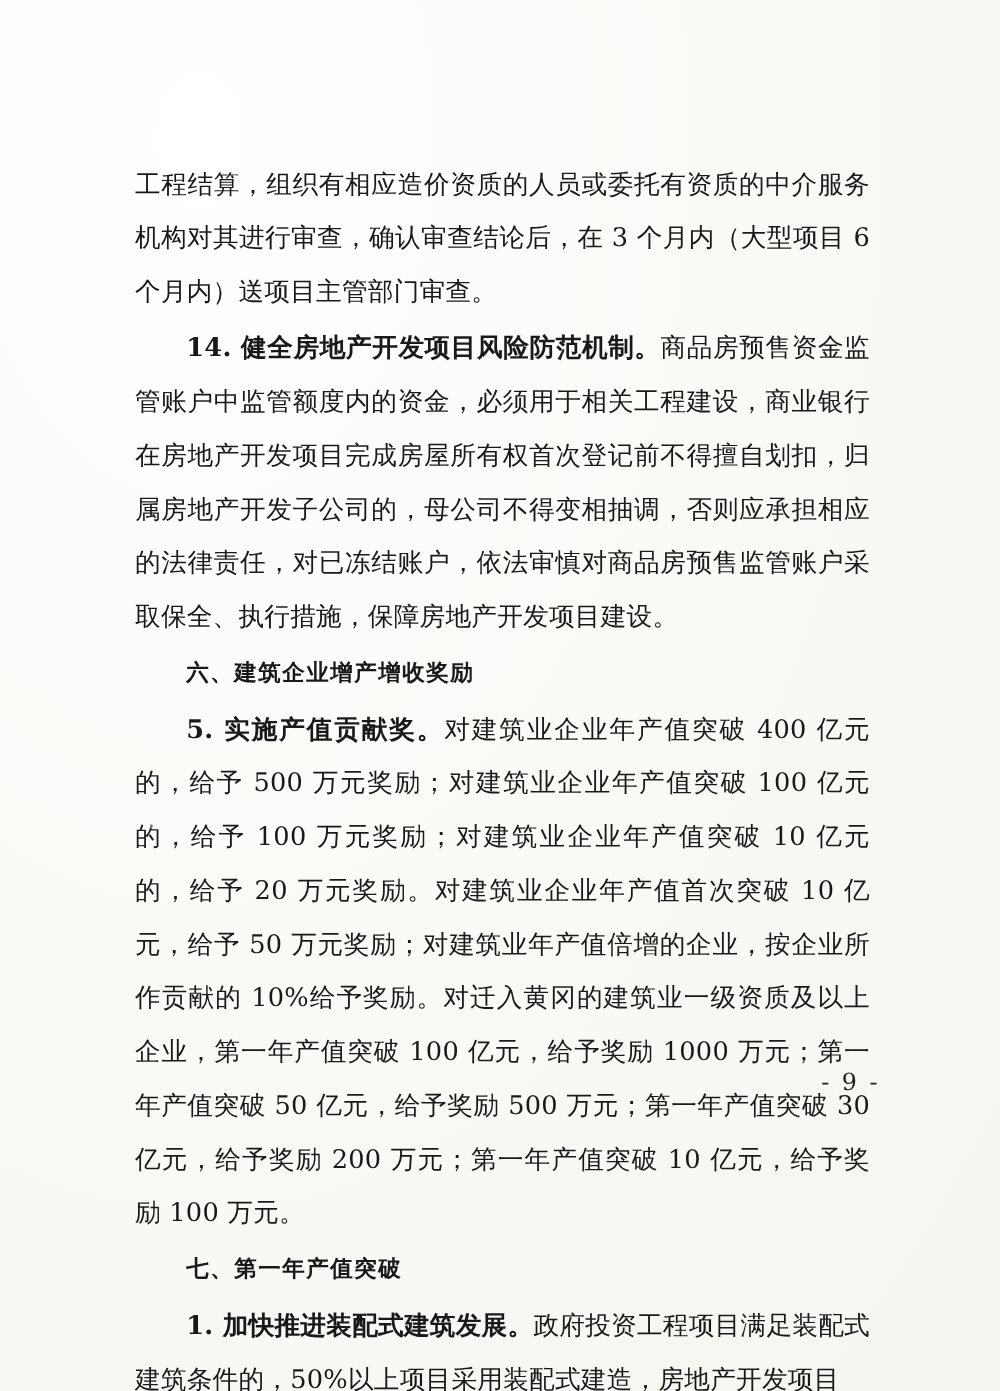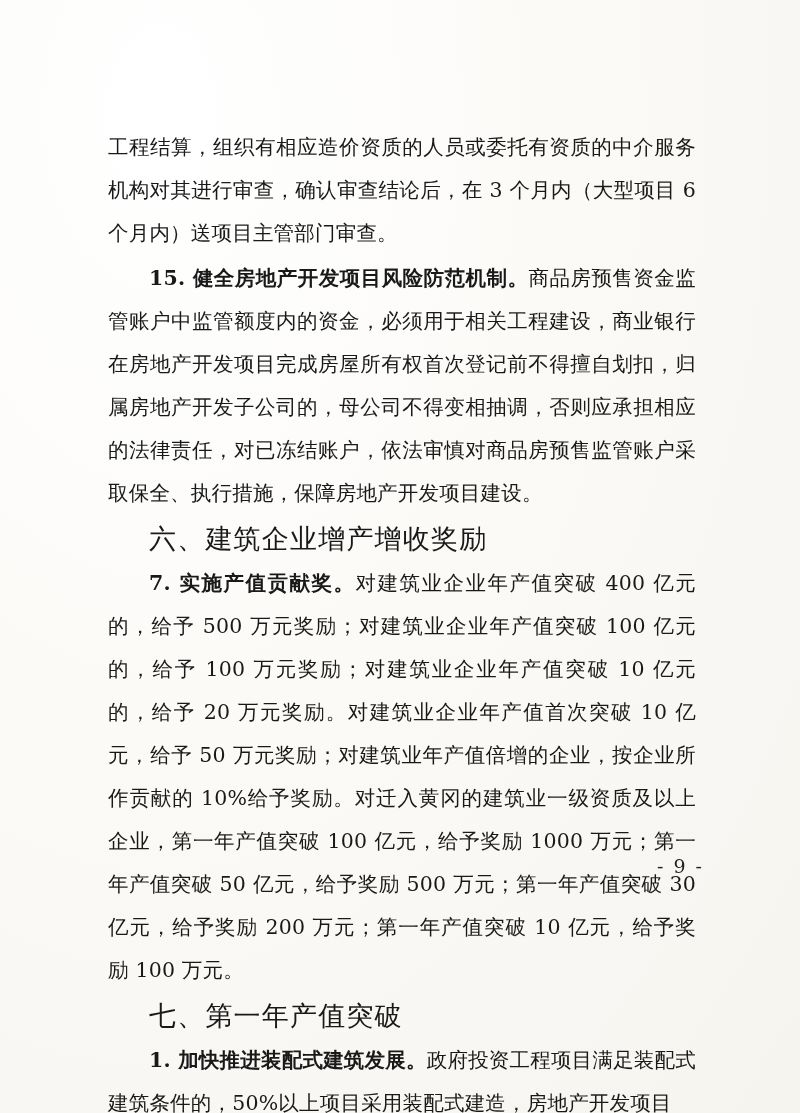--- a/index.html
+++ b/index.html
@@ -46,22 +46,22 @@
   }
   p.indent {
     text-indent: 41px;
   }
   .bold {
     font-weight: bold;
   }
   
   p.section-head {
     text-indent: 41px;
-    font-weight: normal;
-    font-size: 27px;
+    font-weight: bold;
+    font-size: 18px;
     letter-spacing: 1.2px;
   }
   .page-number {
     position: absolute;
     right: 96px;
     bottom: 48px;
     font-size: 19px;
     letter-spacing: 2px;
     color: #222;
     font-family: "DejaVu Serif", "Liberation Serif", serif;
@@ -80,29 +80,29 @@
 <div class="paper"></div>
 
 <div class="page">
   <div class="content">
 
     <p>
       <span>工程结算，组织有相应造价资质的人员或委托有资质的中介服务机构对其进行审查，确认审查结论后，在 3 个月内（大型项目 6 个月内）送项目主管部门审查。</span>
     </p>
 
     <p class="indent">
-      <span class="bold">15. 健全房地产开发项目风险防范机制。</span><span>商品房预售资金监管账户中监管额度内的资金，必须用于相关工程建设，商业银行在房地产开发项目完成房屋所有权首次登记前不得擅自划扣，归属房地产开发子公司的，母公司不得变相抽调，否则应承担相应的法律责任，对已冻结账户，依法审慎对商品房预售监管账户采取保全、执行措施，保障房地产开发项目建设。</span>
+      <span class="bold">14. 健全房地产开发项目风险防范机制。</span><span>商品房预售资金监管账户中监管额度内的资金，必须用于相关工程建设，商业银行在房地产开发项目完成房屋所有权首次登记前不得擅自划扣，归属房地产开发子公司的，母公司不得变相抽调，否则应承担相应的法律责任，对已冻结账户，依法审慎对商品房预售监管账户采取保全、执行措施，保障房地产开发项目建设。</span>
     </p>
 
     <p class="section-head">
       <span>六、建筑企业增产增收奖励</span>
     </p>
 
     <p class="indent">
-      <span class="bold">7. 实施产值贡献奖。</span><span>对建筑业企业年产值突破 400 亿元的，给予 500 万元奖励；对建筑业企业年产值突破 100 亿元的，给予 100 万元奖励；对建筑业企业年产值突破 10 亿元的，给予 20 万元奖励。对建筑业企业年产值首次突破 10 亿元，给予 50 万元奖励；对建筑业年产值倍增的企业，按企业所作贡献的 10%给予奖励。对迁入黄冈的建筑业一级资质及以上企业，第一年产值突破 100 亿元，给予奖励 1000 万元；第一年产值突破 50 亿元，给予奖励 500 万元；第一年产值突破 30 亿元，给予奖励 200 万元；第一年产值突破 10 亿元，给予奖励 100 万元。</span>
+      <span class="bold">5. 实施产值贡献奖。</span><span>对建筑业企业年产值突破 400 亿元的，给予 500 万元奖励；对建筑业企业年产值突破 100 亿元的，给予 100 万元奖励；对建筑业企业年产值突破 10 亿元的，给予 20 万元奖励。对建筑业企业年产值首次突破 10 亿元，给予 50 万元奖励；对建筑业年产值倍增的企业，按企业所作贡献的 10%给予奖励。对迁入黄冈的建筑业一级资质及以上企业，第一年产值突破 100 亿元，给予奖励 1000 万元；第一年产值突破 50 亿元，给予奖励 500 万元；第一年产值突破 30 亿元，给予奖励 200 万元；第一年产值突破 10 亿元，给予奖励 100 万元。</span>
     </p>
 
     <p class="section-head">
       <span>七、第一年产值突破</span>
     </p>
 
     <p class="indent">
       <span class="bold">1. 加快推进装配式建筑发展。</span><span>政府投资工程项目满足装配式建筑条件的，50%以上项目采用装配式建造，房地产开发项目</span>
     </p>
 

